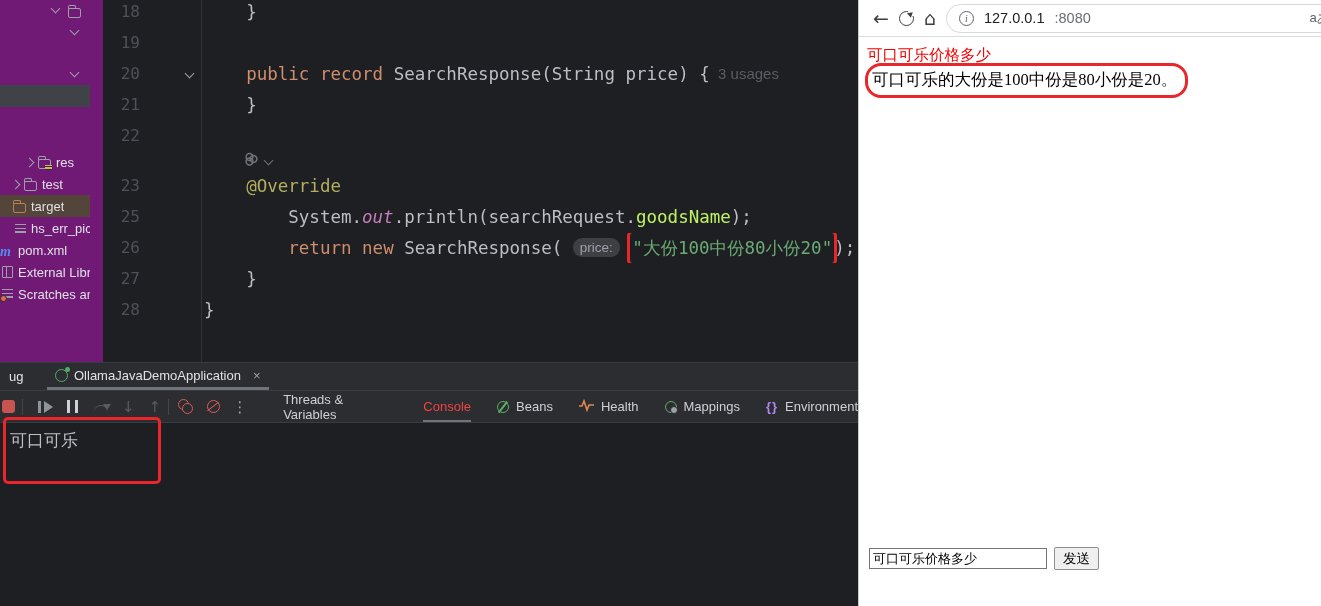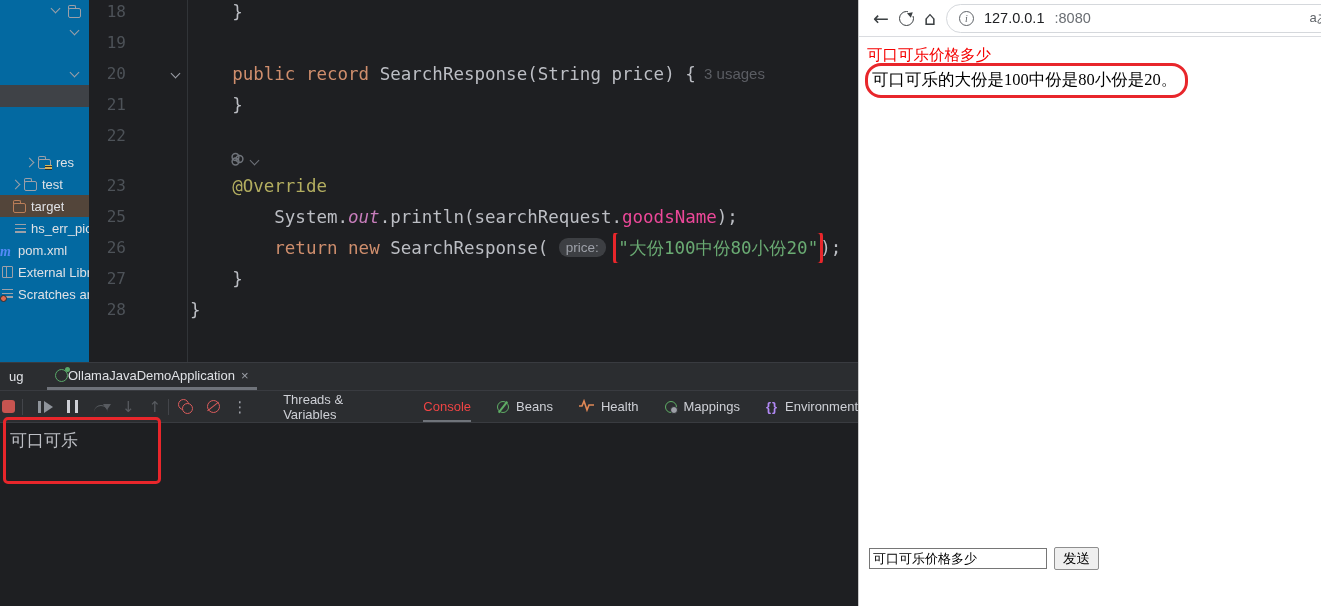--- a/index.html
+++ b/index.html
@@ -5,21 +5,21 @@
   * { box-sizing: border-box; margin: 0; padding: 0; }
   html,body { width:1321px; height:606px; overflow:hidden; background:#1e1f22;
               font-family:"Liberation Sans", sans-serif; }
   .app { display:flex; width:1321px; height:606px; }
 
   
   .ide { width:858px; height:606px; display:flex; flex-direction:column; background:#1e1f22; }
   .ide-top { height:363px; display:flex; border-bottom:1px solid #393b40; }
 
   
-  .ppanel { width:89px; background:#0369a1; position:relative; flex:none; overflow:hidden; }
+  .ppanel { width:103px; background:#701a75; position:relative; flex:none; overflow:hidden; }
   .chev { display:inline-block; width:7px; height:7px;
           border-right:1.6px solid #9da0a8; border-bottom:1.6px solid #9da0a8; }
   .chev-d { transform:rotate(45deg); }
   .chev-r { transform:rotate(-45deg); }
   .pp-c1 { position:absolute; left:52px; top:5px; }
   .pp-f1 { position:absolute; left:68px; top:4px; }
   .pp-c2 { position:absolute; left:71px; top:27px; }
   .pp-c3 { position:absolute; left:71px; top:69px; }
   .pp-selrow { position:absolute; left:0; top:85px; width:90px; height:22px; background:#3f4247; }
   .ptree { position:absolute; left:0; top:151px; width:90px; }
@@ -59,42 +59,42 @@
   .c-row { height:31px; display:flex; align-items:center; }
   .c-inlay { height:19px; }
   .c-gut { width:98px; flex:none; position:relative; height:100%;
            display:flex; align-items:center; }
   .c-num { width:37px; text-align:right; color:#4d5258; font-size:16px;
            font-family:"DejaVu Sans Mono", monospace; }
   .c-code { flex:1; padding-left:3px; white-space:pre; overflow:hidden;
             font-family:"DejaVu Sans Mono", monospace; font-size:17.5px;
             display:flex; align-items:center; }
   .tk-text { color:#bcbec4; } .tk-kw { color:#cf8e6d; } .tk-ann { color:#b3ae60; }
-  .tk-method { color:#56a8f5; } .tk-field { color:#ec4899; } .tk-fieldi { color:#c77dbb; font-style:italic; }
+  .tk-method { color:#56a8f5; } .tk-field { color:#bef264; } .tk-fieldi { color:#c77dbb; font-style:italic; }
   .tk-dim { color:#5b5d63; font-family:"Liberation Sans",sans-serif; font-size:15px; }
   .tk-hint { background:#3d3f43; color:#9da0a8; border-radius:9px; padding:2px 7px;
              font-size:13.5px; font-family:"Liberation Sans",sans-serif; }
   .tk-strA { color:#6aab73; box-shadow:0 0 0 3px #e8262b; border-radius:3px; padding:3px 2px; }
   .gut-fold { position:absolute; right:8px; top:12px; }
   .gut-icons { position:absolute; left:36px; top:4px; display:flex; align-items:center; gap:2px; }
   .gic-impl { width:16px; height:16px; border:1.6px solid #5fad65; border-radius:50%;
       color:#5fad65; font-size:11px; text-align:center; line-height:13px; position:relative; }
   .gic-impl::after { content:'↑'; position:absolute; right:-7px; top:-4px; color:#db5c5c;
       font-size:12px; }
   .gic-at { width:17px; height:17px; border:1.6px solid #bcbec4; border-radius:50%;
       color:#bcbec4; font-size:12px; text-align:center; line-height:15px; margin-left:7px; }
   .gut-chev { margin-left:3px; margin-top:-3px; }
   .inlay-knot { margin-left:40px; display:flex; align-items:center; gap:6px; }
   .inlay-knot .chev { border-color:#6f737a; }
 
   
   .dbg { flex:1; display:flex; flex-direction:column; background:#2b2d30; }
   .dbg-tabs { height:27px; position:relative; display:flex; align-items:center; flex:none;padding-left:8px; }
   .dbg-ug { color:#dfe1e5; font-size:13px; margin-left:1px; width:26px; }
-  .runtab { display:flex; align-items:center; height:27px; padding:0 8px 0 8px;
+  .runtab { display:flex; align-items:center; gap:6px; height:27px; padding:0 8px 0 8px;
             margin-left:12px; border-bottom:3px solid #6f737a; color:#dfe1e5; font-size:13px; }
   .ic-springdbg { width:13px; height:13px; border:1.6px solid #59a869; border-radius:50%;
       position:relative; display:inline-block; }
   .ic-springdbg::after { content:''; position:absolute; right:-3px; top:-3px; width:5px; height:5px;
       background:#59a869; border-radius:50%; }
   .runtab-x { color:#9da0a8; font-size:13px; margin-left:6px; }
   .dbg-bar { height:33px; flex:none; display:flex; align-items:center;
              border-top:1px solid #393b40; border-bottom:1px solid #393b40; }
   .sep { width:1px; height:16px; background:#43454a; margin:0 7px; flex:none; }
   .ic-stop { width:13px; height:13px; background:#c75450; border-radius:3px; margin-left:2px; flex:none; }

